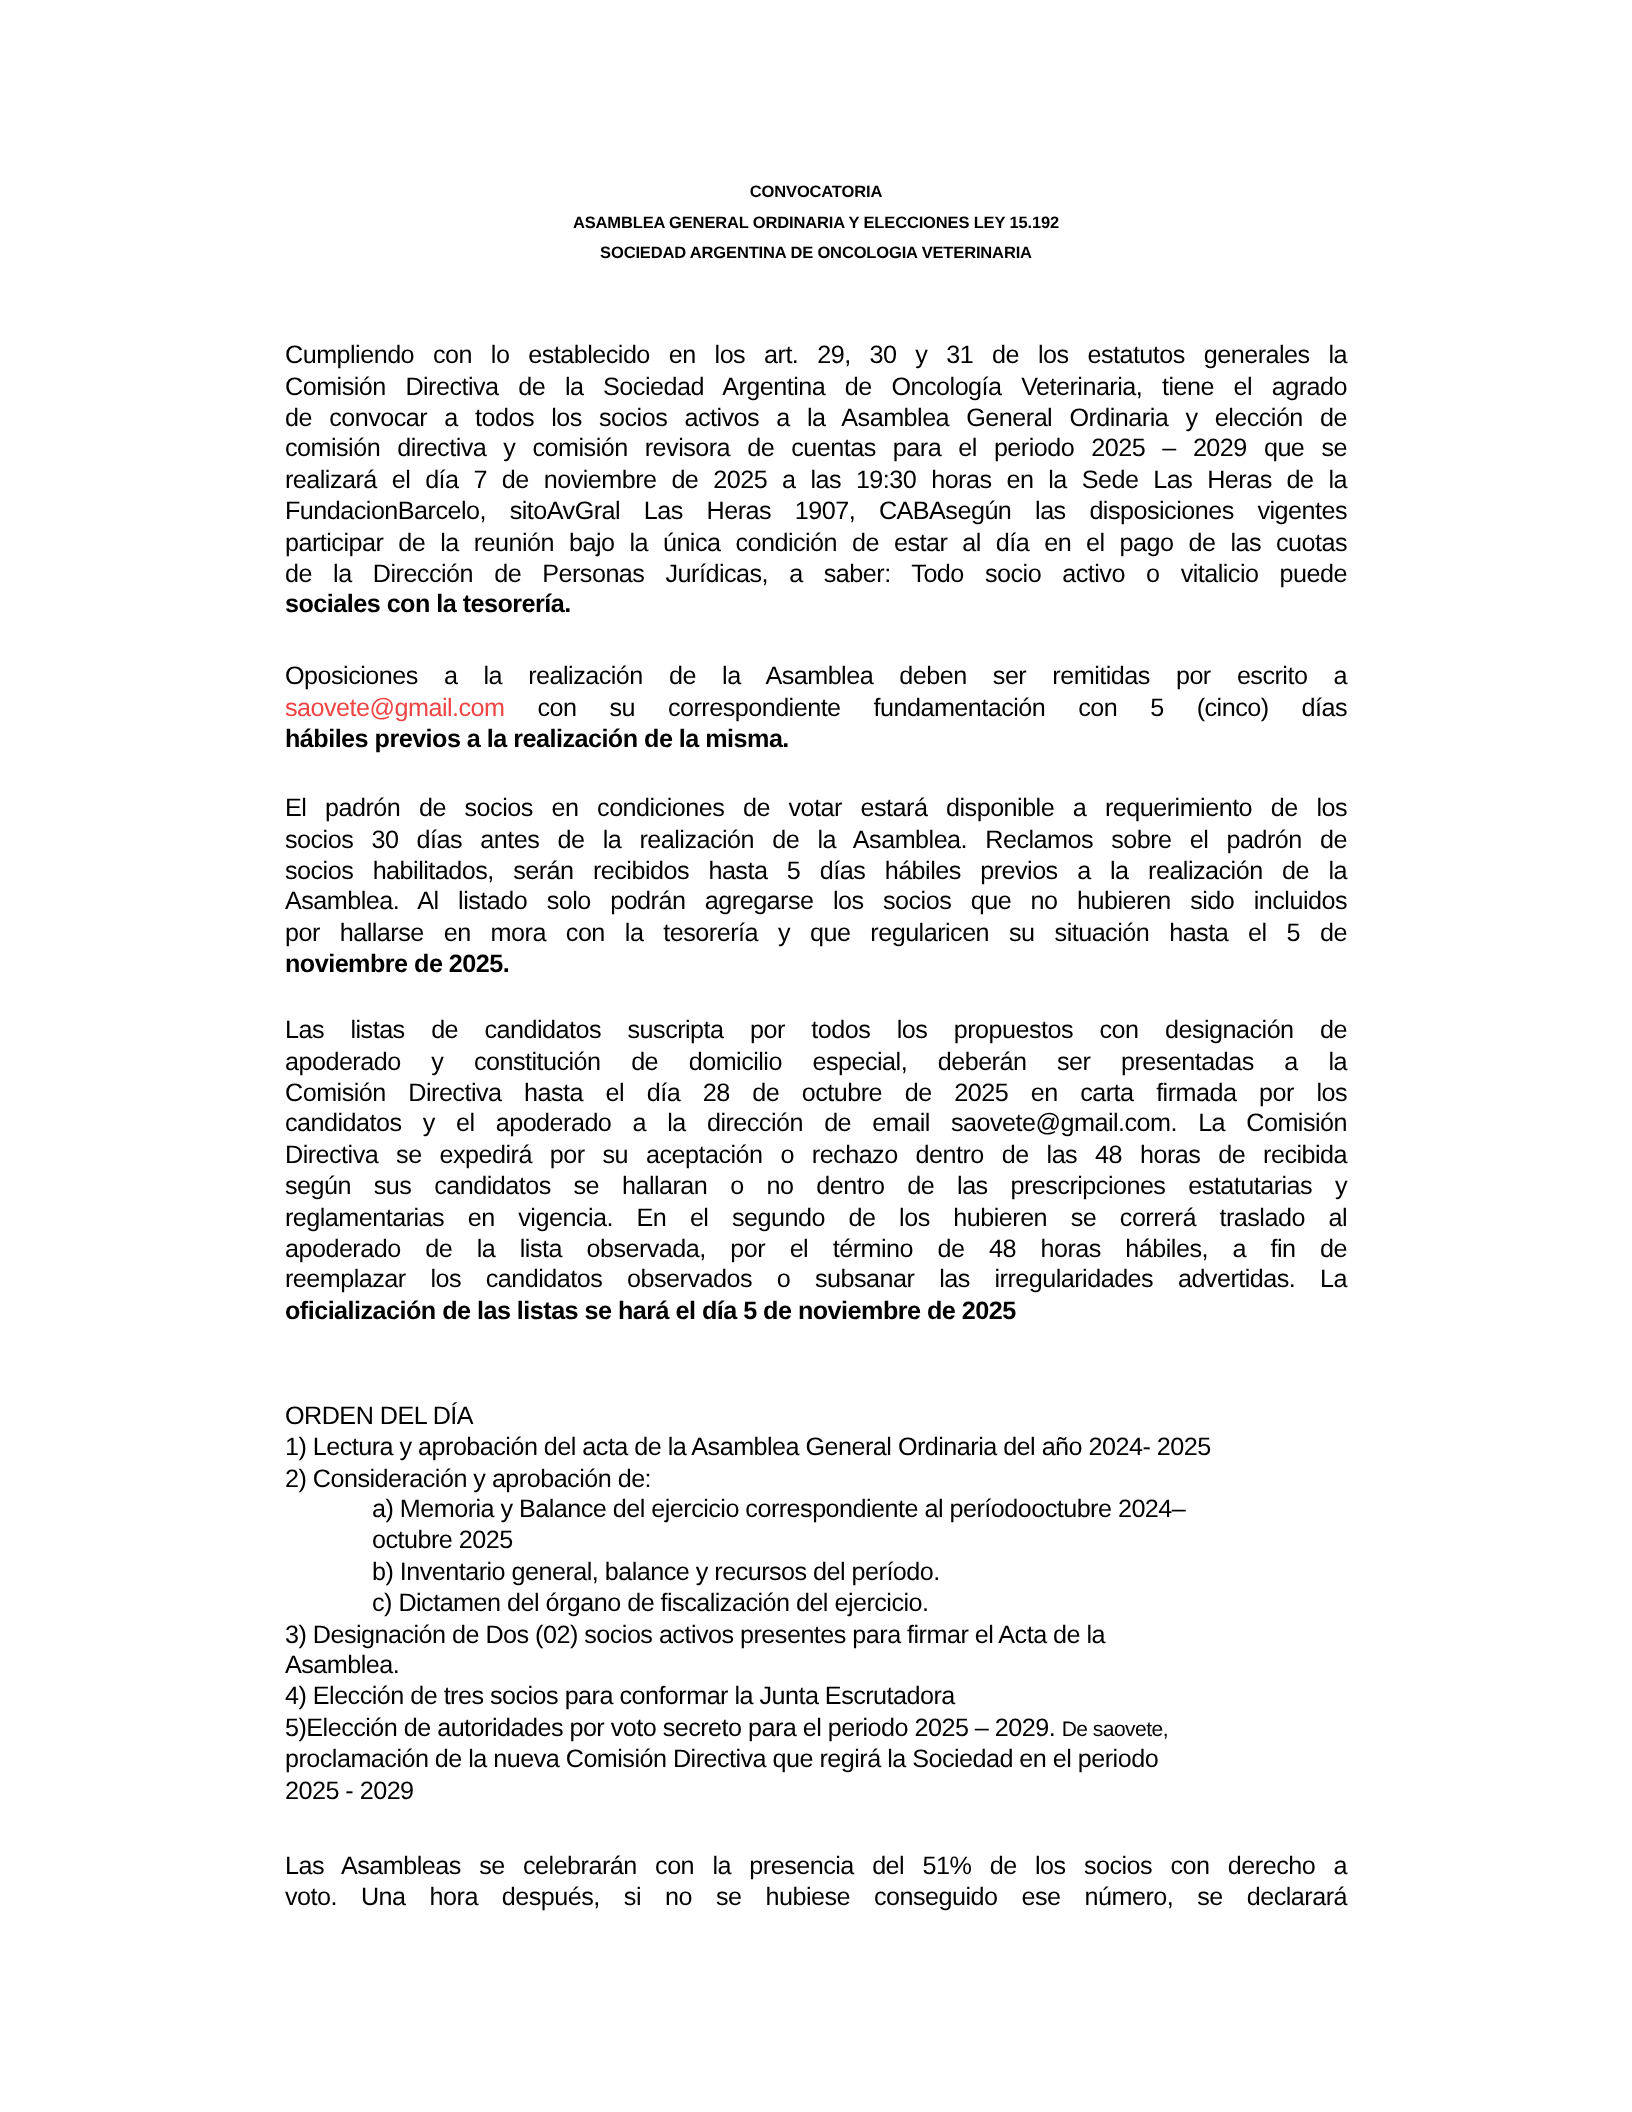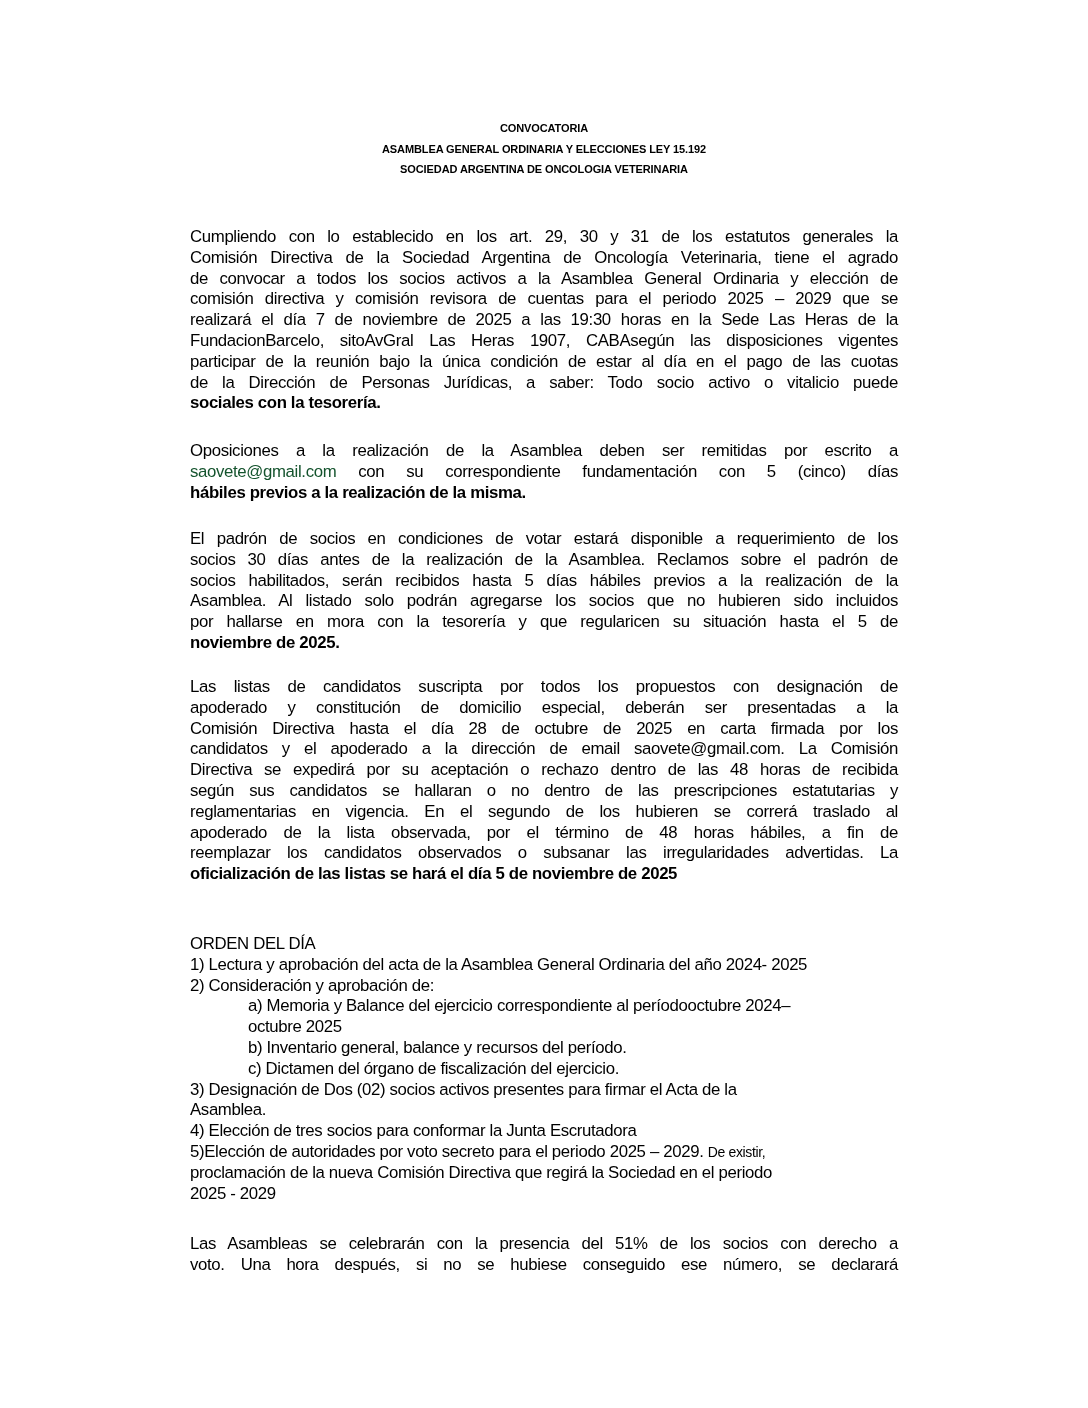--- a/index.html
+++ b/index.html
@@ -7,21 +7,21 @@
          font-family: "Liberation Sans", sans-serif; color: #000; }
   .page { position: absolute; left: 0; top: 0; width: 1088px; height: 1408px; background: #fff; }
   .title { position: absolute; left: 190px; width: 708px; text-align: center;
            font-weight: bold; font-size: 11px; line-height: 20.5px; top: 118px; letter-spacing: -0.1px; }
   .title div { white-space: nowrap; }
   .para { position: absolute; left: 190px; width: 708px; font-size: 16.8px; line-height: 20.8px; letter-spacing: -0.35px; }
   .line { display: block; text-align: justify; text-align-last: justify; white-space: nowrap; height: 20.8px; overflow: visible; }
   .line.last { text-align-last: left; text-align: left; font-weight: bold; }
   .line.left { text-align: left; text-align-last: left; }
   .indent { padding-left: 58px; }
-  .link { color: #14532d; }
+  .link { color: #ef4444; }
   .small-caps-d { font-size: 14px; }
 </style>
 </head>
 <body>
 
 <div class="page">
 
   <div class="title">
     <div>CONVOCATORIA</div>
     <div>ASAMBLEA GENERAL ORDINARIA Y ELECCIONES LEY 15.192</div>
@@ -72,21 +72,21 @@
     <span class="line left">ORDEN DEL DÍA</span>
     <span class="line left">1) Lectura y aprobación del acta de la Asamblea General Ordinaria del año 2024- 2025</span>
     <span class="line left">2) Consideración y aprobación de:</span>
     <span class="line left indent">a) Memoria y Balance del ejercicio correspondiente al períodooctubre 2024–</span>
     <span class="line left indent">octubre 2025</span>
     <span class="line left indent">b) Inventario general, balance y recursos del período.</span>
     <span class="line left indent">c) Dictamen del órgano de fiscalización del ejercicio.</span>
     <span class="line left">3) Designación de Dos (02) socios activos presentes para firmar el Acta de la</span>
     <span class="line left">Asamblea.</span>
     <span class="line left">4) Elección de tres socios para conformar la Junta Escrutadora</span>
-    <span class="line left"><span>5)Elección de autoridades por voto secreto para el periodo 2025 – 2029. </span><span class="small-caps-d">De existir,</span></span>
+    <span class="line left"><span>5)Elección de autoridades por voto secreto para el periodo 2025 – 2029. </span><span class="small-caps-d">De saovete,</span></span>
     <span class="line left">proclamación de la nueva Comisión Directiva que regirá la Sociedad en el periodo</span>
     <span class="line left">2025 - 2029</span>
   </div>
 
   <div class="para" style="top:1234px">
     <span class="line">Las Asambleas se celebrarán con la presencia del 51% de los socios con derecho a</span>
     <span class="line">voto. Una hora después, si no se hubiese conseguido ese número, se declarará</span>
   </div>
 
 </div>

